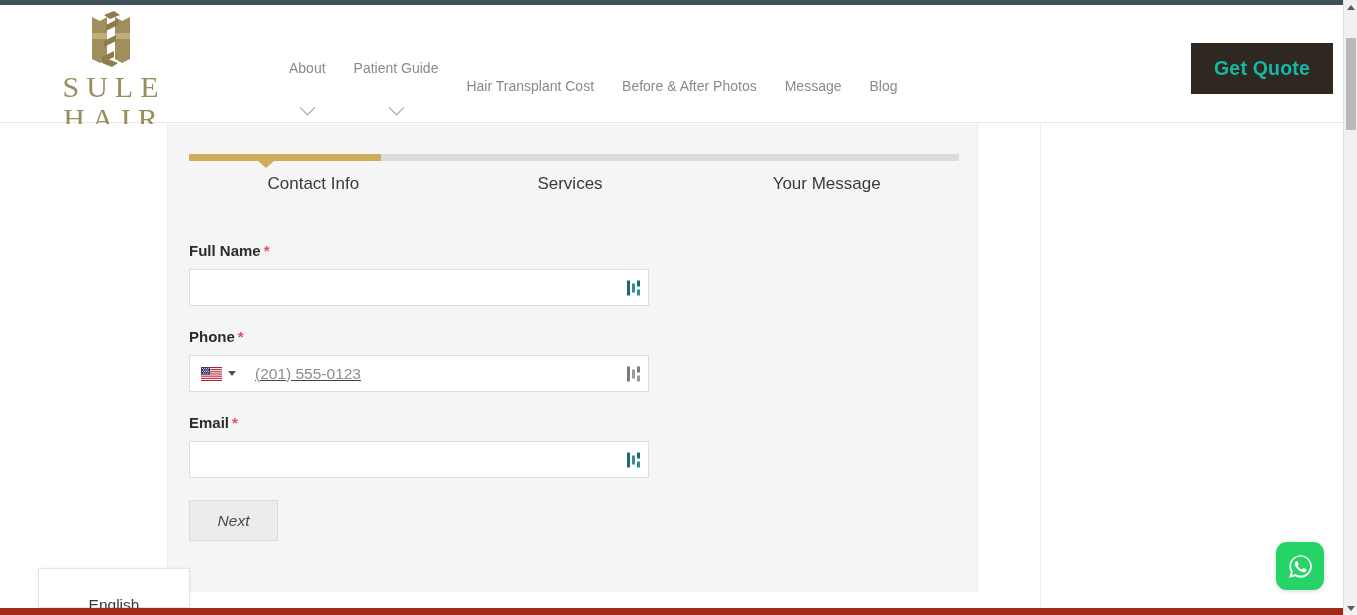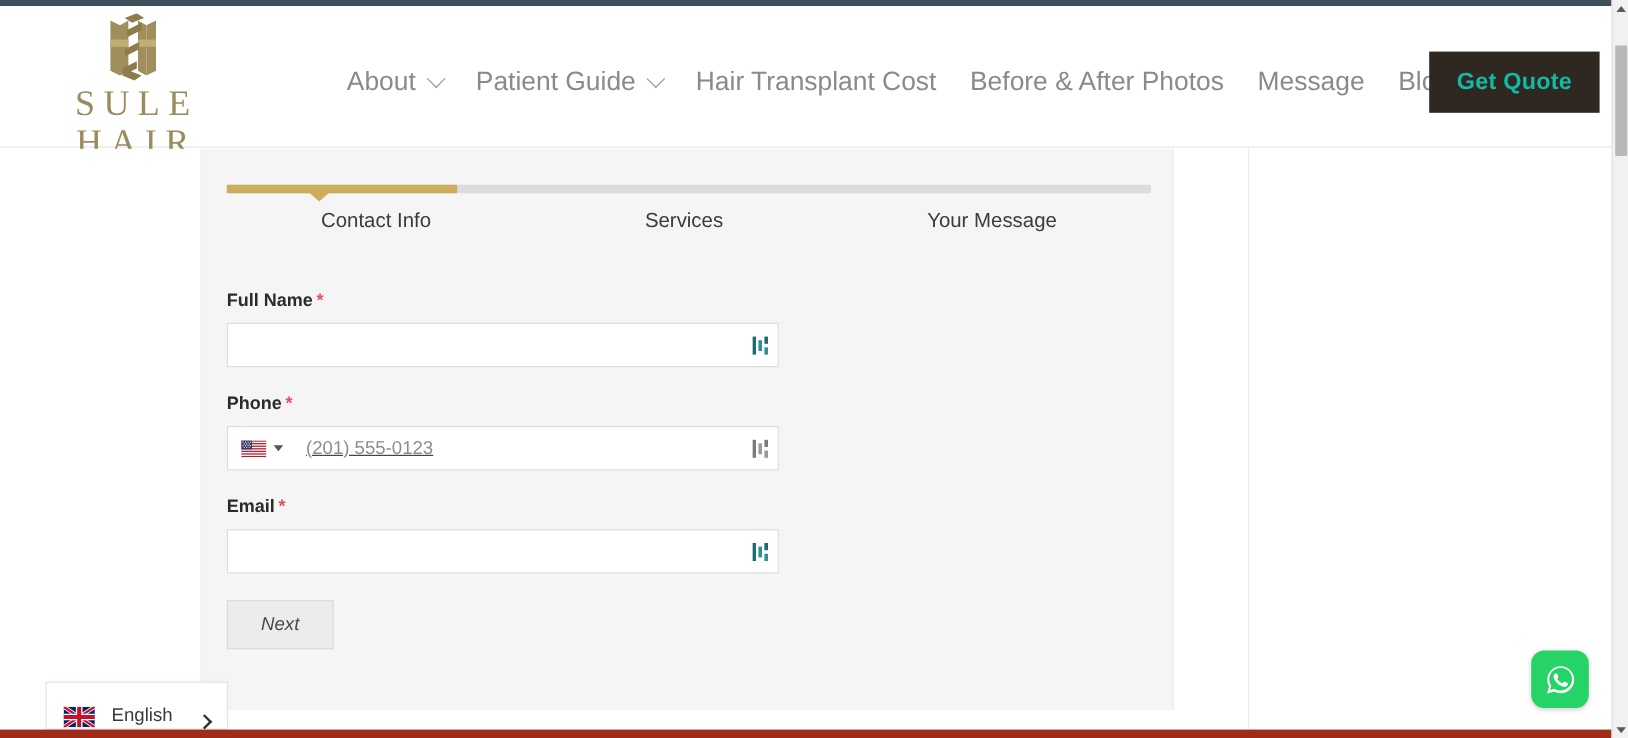--- a/index.html
+++ b/index.html
@@ -65,27 +65,28 @@
   .main-nav {
     position: absolute;
     left: 275px; top: 50px;
     display: flex;
     align-items: center;
     gap: 0px;
   }
   .nav-item {
     display: flex;
     align-items: center;
-    gap: 11px;
-    font-size: 22px;
+    gap: 24px;
+    font-size: 14px;
     color: #8a8a8a;
     padding: 0 14px;
     white-space: nowrap;
     cursor: pointer;
     line-height: 26px;
+    flex-direction: column;
   }
   .chev {
     display: inline-block;
     width: 11px; height: 11px;
     border-right: 1.6px solid #9a9a9a;
     border-bottom: 1.6px solid #9a9a9a;
     transform: rotate(45deg) translate(-2px,-2px);
   }
   .cta-button {
     position: absolute;
@@ -245,25 +246,26 @@
   }
 
   
   .lang-widget {
     position: absolute;
     left: 38px; bottom: 7px;
     width: 152px; height: 40px;
     background: #ffffff;
     border: 1px solid #e3e3e3;
     display: flex;
-    align-items: flex-end;
-    padding: 1px 14px;
+    align-items: center;
+    padding: 13px 14px;
     gap: 14px;
     cursor: pointer;
     box-shadow: 0 0 4px rgba(0,0,0,.05);
+    flex-direction: column;
   }
   .flag-uk { width: 26px; height: 17px; display: block; }
   .lang-name { font-size: 15.5px; color: #3a3a3a; flex: 1; }
   .lang-chev {
     width: 9px; height: 9px;
     border-right: 2px solid #333;
     border-top: 2px solid #333;
     transform: rotate(45deg);
   }
 

